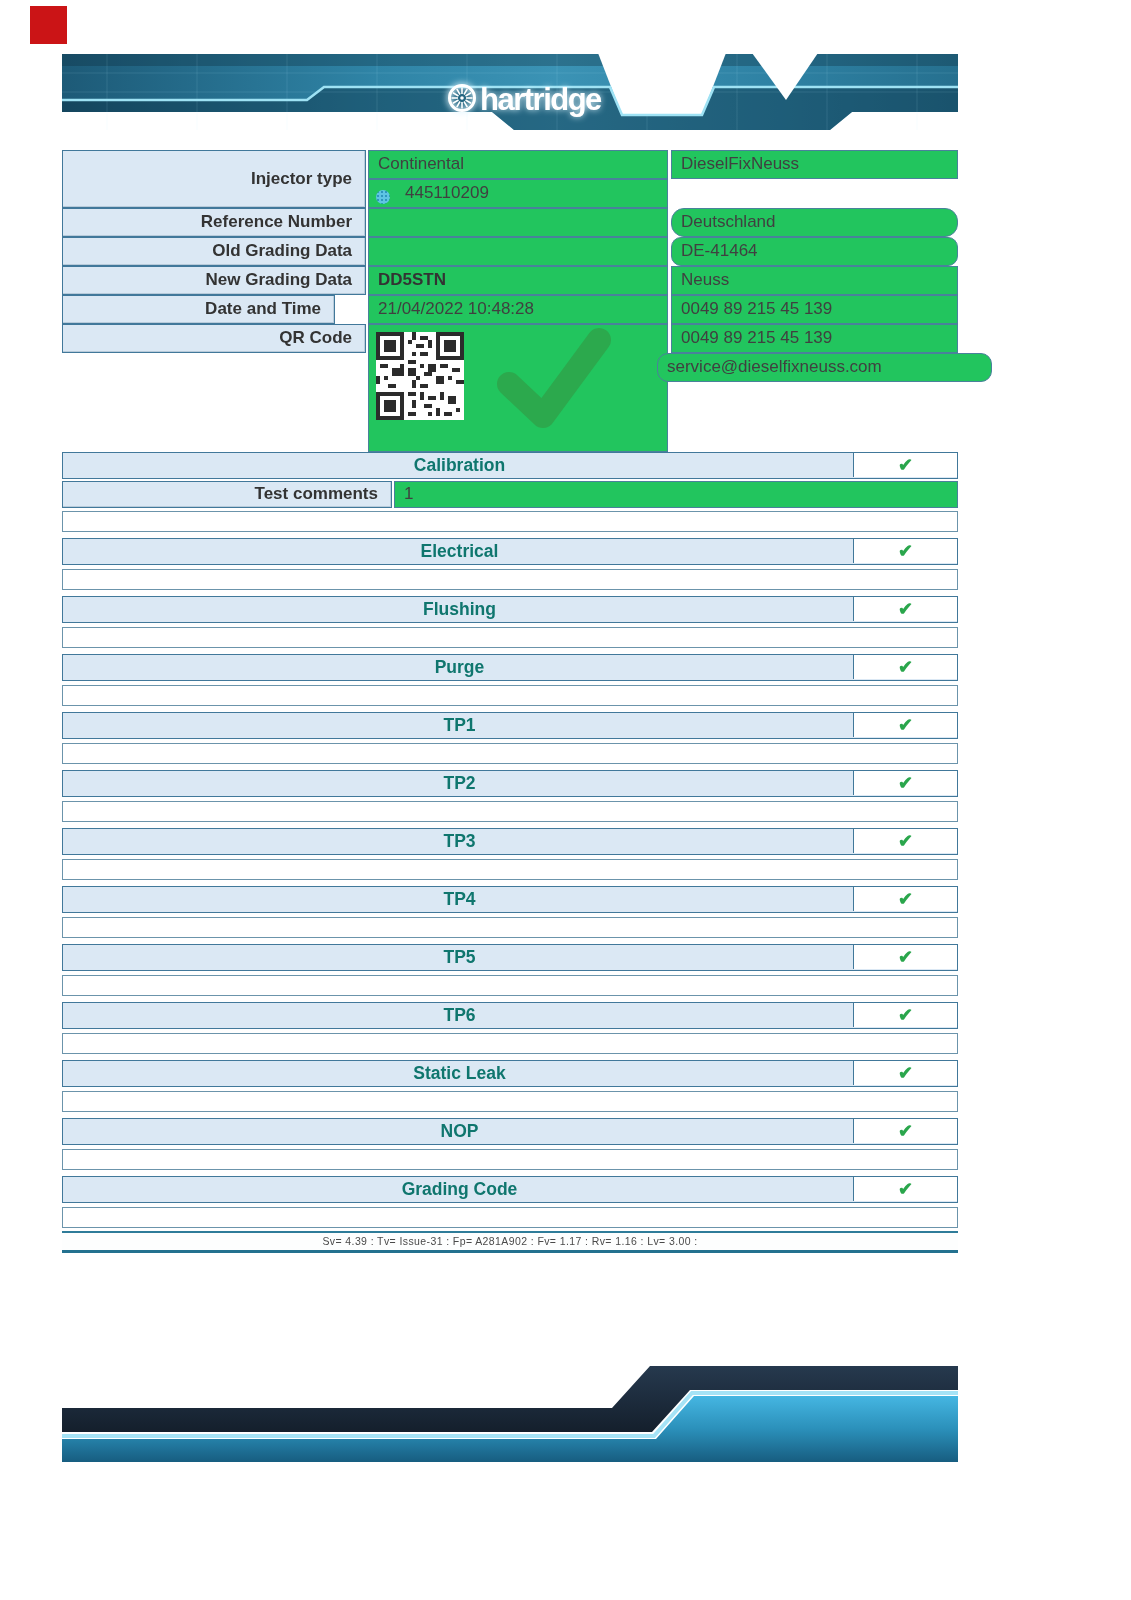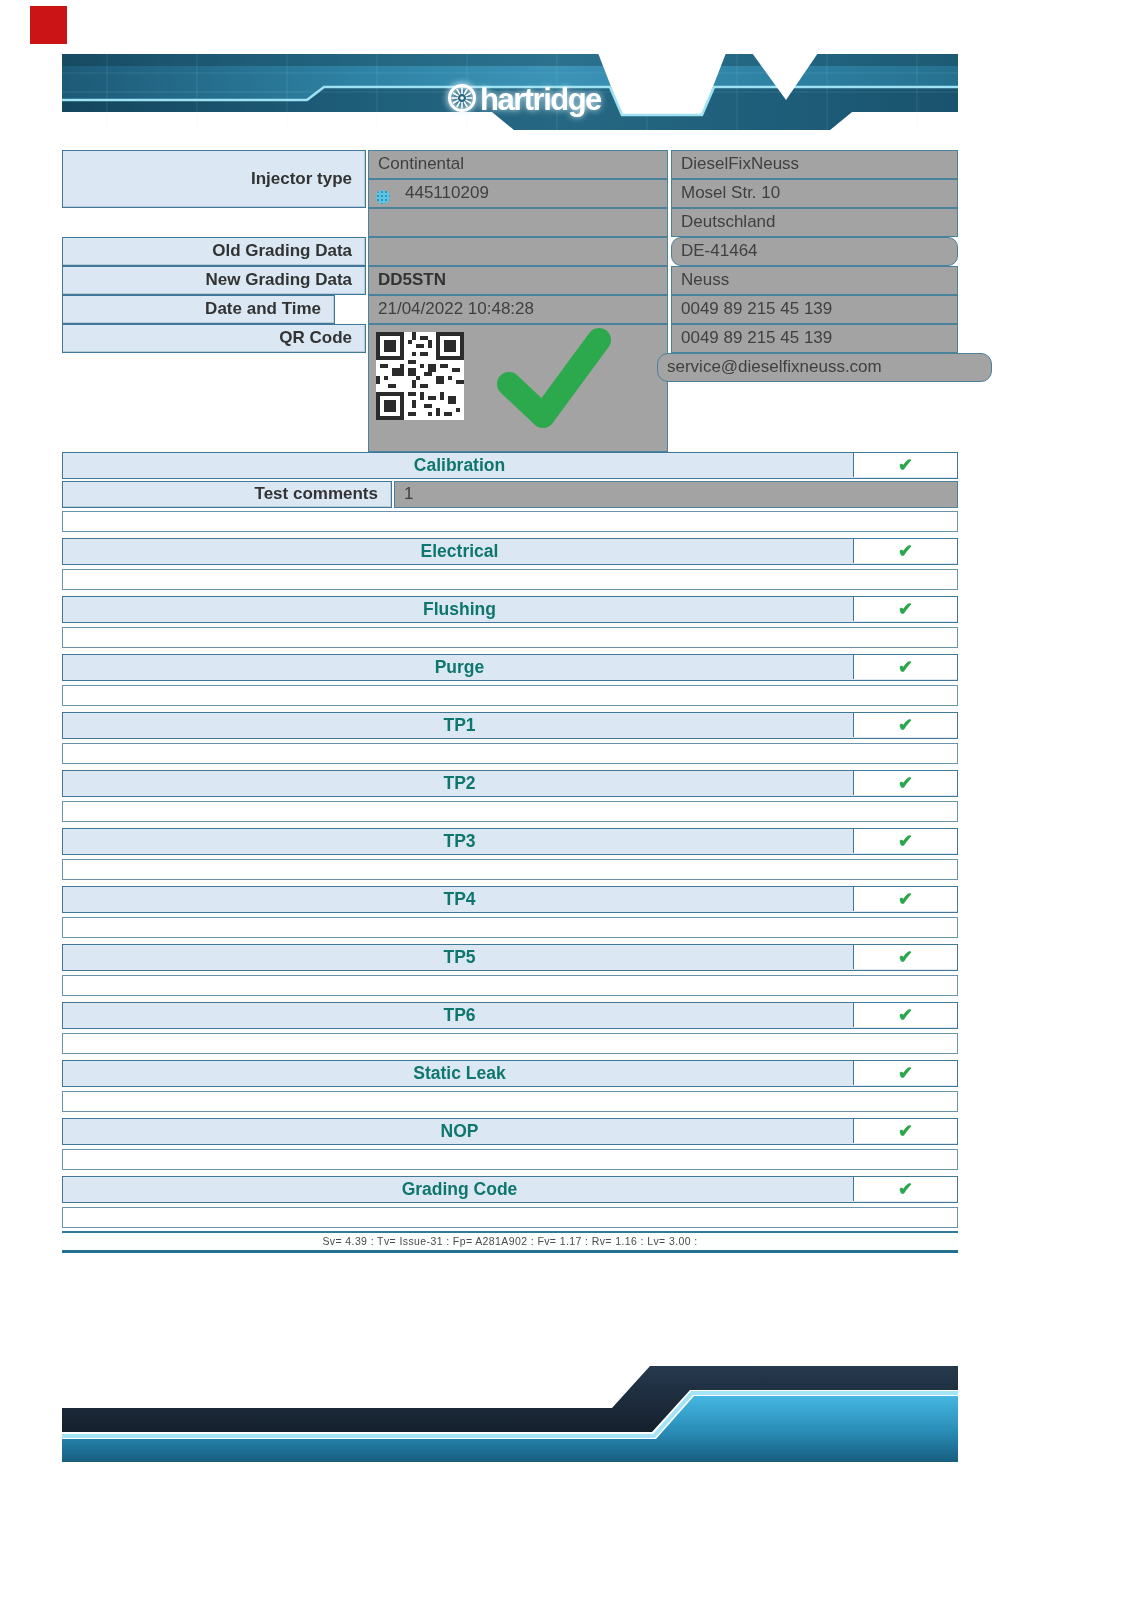--- a/index.html
+++ b/index.html
@@ -1,20 +1,20 @@
 <!DOCTYPE html>
 <html><head>
 <meta charset="utf-8">
 <style>
   html,body{margin:0;padding:0;background:#fff;}
   #page{position:relative;width:1131px;height:1600px;background:#fff;overflow:hidden;
         font-family:"Liberation Sans",sans-serif;color:#3a3a3a;}
   .abs{position:absolute;}
   
-  .cell{position:absolute;box-sizing:border-box;border:1.5px solid #4a819b;background:#a3a3a3;
+  .cell{position:absolute;box-sizing:border-box;border:1.5px solid #4a819b;background:#22c55e;
         font-size:17px;line-height:26px;white-space:nowrap;overflow:hidden;}
   .lbl{background:#dbe8f4;font-weight:bold;text-align:right;padding-right:13px;color:#333;
        border-color:#41789a;box-shadow:inset -1px -1px 0 rgba(120,150,170,.35);}
   .val{padding-left:9px;color:#404040;}
   
   .sec{position:absolute;left:62px;width:896px;height:27px;box-sizing:border-box;
        border:1.5px solid #41789a;background:#dbe8f4;}
   .sec .ttl{position:absolute;left:0;top:0;width:793px;height:24px;line-height:24px;
        text-align:center;font-weight:bold;font-size:17.5px;color:#0f766e;}
   .sec .chkcell{position:absolute;right:0;top:0;width:103px;height:24px;background:#fff;
@@ -88,20 +88,21 @@
           <line x1="400" y1="40" x2="400" y2="33.5"></line>
         <line x1="402" y1="40.5" x2="405.3" y2="34.9"></line>
           <line x1="403.5" y1="42" x2="409.1" y2="38.8"></line>
       </g>
     </g>
 
     <text x="418" y="56" font-family="Liberation Sans, sans-serif" font-size="31" font-weight="bold" fill="#ffffff" letter-spacing="-1.5">hartridge</text>
   </svg>
 
   <div class="cell lbl abs" style="left:62px;top:150px;width:304px;height:58px;line-height:55px;">Injector type</div>
+  <div class="cell lbl abs" style="left:62px;top:208px;width:304px;height:29px;">Reference Number</div>
   <div class="cell lbl abs" style="left:62px;top:237px;width:304px;height:29px;">Old Grading Data</div>
   <div class="cell lbl abs" style="left:62px;top:266px;width:304px;height:29px;">New Grading Data</div>
   <div class="cell lbl abs" style="left:62px;top:295px;width:273px;height:29px;">Date and Time</div>
   <div class="cell lbl abs" style="left:62px;top:324px;width:304px;height:29px;">QR Code</div>
 
   <div class="cell val abs" style="left:368px;top:150px;width:300px;height:29px;">Continental</div>
   <div class="cell val abs" style="left:368px;top:179px;width:300px;height:29px;padding-left:36px;">445110209</div>
   <div id="dotIcon"></div>
   <div class="cell val abs" style="left:368px;top:208px;width:300px;height:29px;"></div>
   <div class="cell val abs" style="left:368px;top:237px;width:300px;height:29px;"></div>
@@ -157,22 +158,21 @@
       <rect x="13" y="20" width="1" height="1"></rect>
         <rect x="10" y="11" width="1" height="1"></rect>
     </g>
   </svg>
 
   <svg class="abs" style="left:495px;top:328px" width="120" height="102" viewBox="0 0 120 102">
     <path d="M14,56 L48,88 L104,12" stroke="#2ca94d" stroke-width="24" fill="none" stroke-linecap="round" stroke-linejoin="round"></path>
   </svg>
 
   <div class="cell val abs" style="left:671px;top:150px;width:287px;height:29px;">DieselFixNeuss</div>
-  <div class="cell val abs" style="left:671px;top:179px;width:287px;height:29px;">Mosel Str. 10</div>
-  <div class="cell val abs" style="left:671px;top:208px;width:287px;height:29px;">Deutschland</div>
+  <div class="cell val abs" style="left:671px;top:208px;width:287px;height:29px;border-radius:13px;">Deutschland</div>
   <div class="cell val abs" style="left:671px;top:237px;width:287px;height:29px;border-radius:10px;">DE-41464</div>
   <div class="cell val abs" style="left:671px;top:266px;width:287px;height:29px;">Neuss</div>
   <div class="cell val abs" style="left:671px;top:295px;width:287px;height:29px;">0049 89 215 45 139</div>
   <div class="cell val abs" style="left:671px;top:324px;width:287px;height:29px;">0049 89 215 45 139</div>
   <div class="cell val abs" style="left:657px;top:353px;width:335px;height:29px;border-radius:11px;">service@dieselfixneuss.com</div>
 
   <div class="sec" style="top:452px;">
     <div class="ttl">Calibration</div>
     <div class="chkcell">
       <span class="chk">✔</span>

